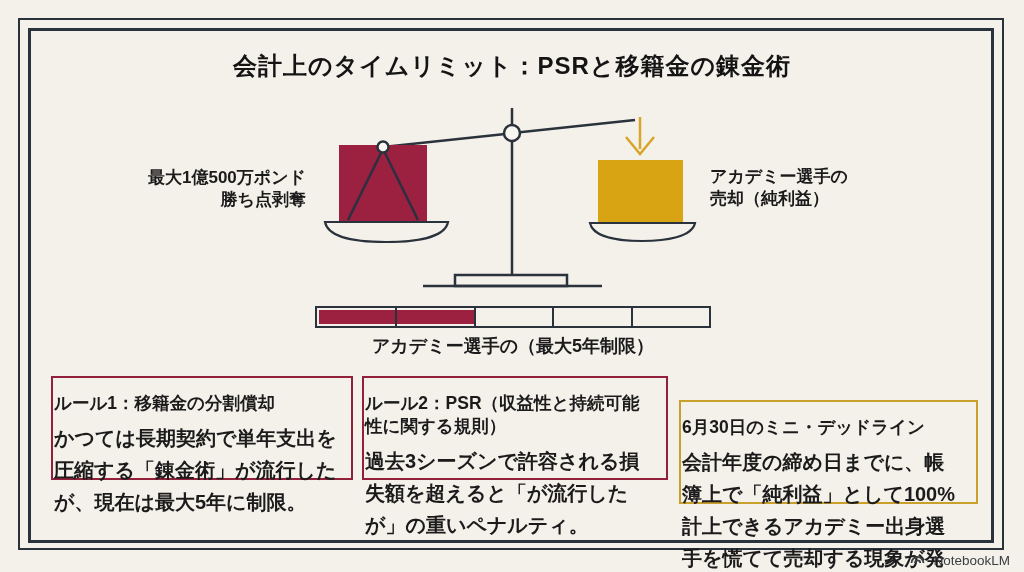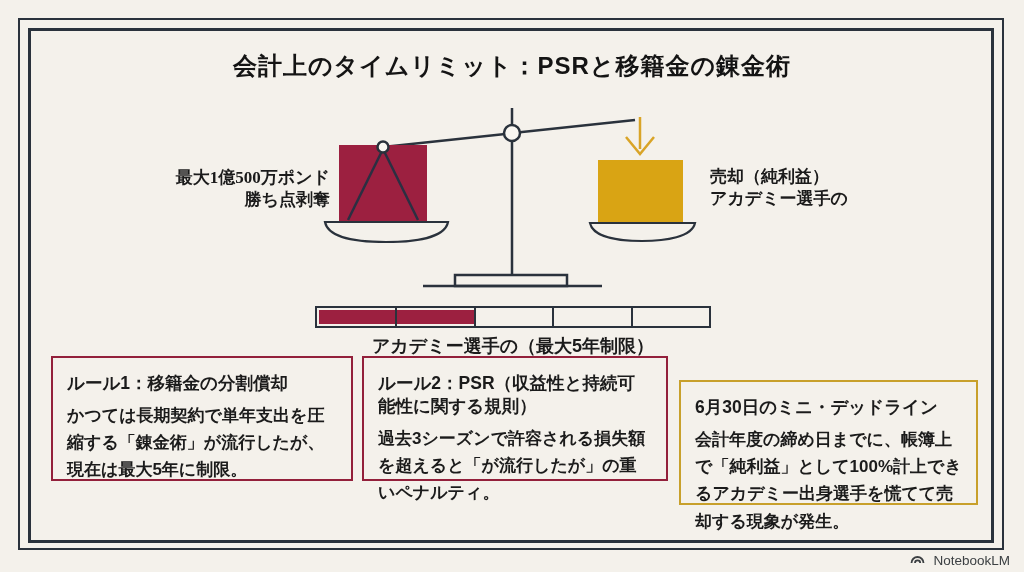--- a/index.html
+++ b/index.html
@@ -38,21 +38,21 @@
     color:#141414;
     white-space:nowrap;
   }
   .scale-svg{
     position:absolute; top:0; left:0; width:1024px; height:572px;
   }
   .side-label{
     position:absolute; font-size:17px; font-weight:800; line-height:22px;
     color:var(--text);
   }
-  .side-label.left{ top:167px; left:118px; width:212px; text-align:right;font-family:Liberation Serif, serif; }
+  .side-label.left{ top:167px; left:94px; width:212px; text-align:right; }
   .side-label.right{ top:166px; left:710px; width:220px; text-align:left; }
 
   .amort-bar{
     position:absolute; left:315px; top:306px; width:396px; height:22px;
     border:2px solid var(--frame);
     background:var(--background);
     display:flex;
   }
   .amort-bar .seg{ flex:1; border-right:2px solid var(--frame); }
   .amort-bar .seg:last-child{ border-right:none; }
@@ -61,31 +61,31 @@
     background-clip:content-box;
     padding:2px 0;
   }
   .amort-bar .seg.filled:first-child{ padding-left:2px; }
   .bar-label{
     position:absolute; left:290px; top:334px; width:446px;
     text-align:center; font-size:18px; font-weight:800;
   }
 
   .rule-box{
-    position:absolute; top:356px; height:125px;
+    position:absolute; top:376px; height:104px;
     background:var(--background);
     border:2px solid var(--maroon_border);
-    padding:14px 14px 10px 14px;
+    padding:14px 14px 10px 1px;
   }
   .rule-box.gold{ border-color:var(--gold_border); }
   .rule-box .box-title{
     font-size:17.5px; font-weight:800; line-height:23px; margin-bottom:7px;
   }
   .rule-box .box-body{
-    font-size:17px; font-weight:700; line-height:1.6;
+    font-size:20px; font-weight:700; line-height:1.6;
   }
   .box-1{ left:51px;  width:302px; }
   .box-2{ left:362px; width:306px; }
   .box-3{ left:679px; width:299px; }
 
   .brand{
     position:absolute; top:553px; right:14px;
     display:flex; align-items:center; gap:8px;
     font-size:13.5px; font-weight:400; color:var(--brand_text);
   }
@@ -131,22 +131,22 @@
     <circle cx="383" cy="147" r="5.5" fill="#F8F6F1" stroke="#2A323C" stroke-width="2.5"></circle>
   </g>
 </svg>
 
 <div class="side-label left">
   <div>最大1億500万ポンド</div>
   <div>勝ち点剥奪</div>
 </div>
 
 <div class="side-label right">
+  <div>アカデミー選手の</div>
   <div>売却（純利益）</div>
-  <div>アカデミー選手の</div>
 </div>
 
 <div class="amort-bar">
   <div class="seg filled"></div>
   <div class="seg filled"></div>
   <div class="seg"></div>
   <div class="seg"></div>
   <div class="seg"></div>
 </div>
 <div class="bar-label">アカデミー選手の（最大5年制限）</div>

